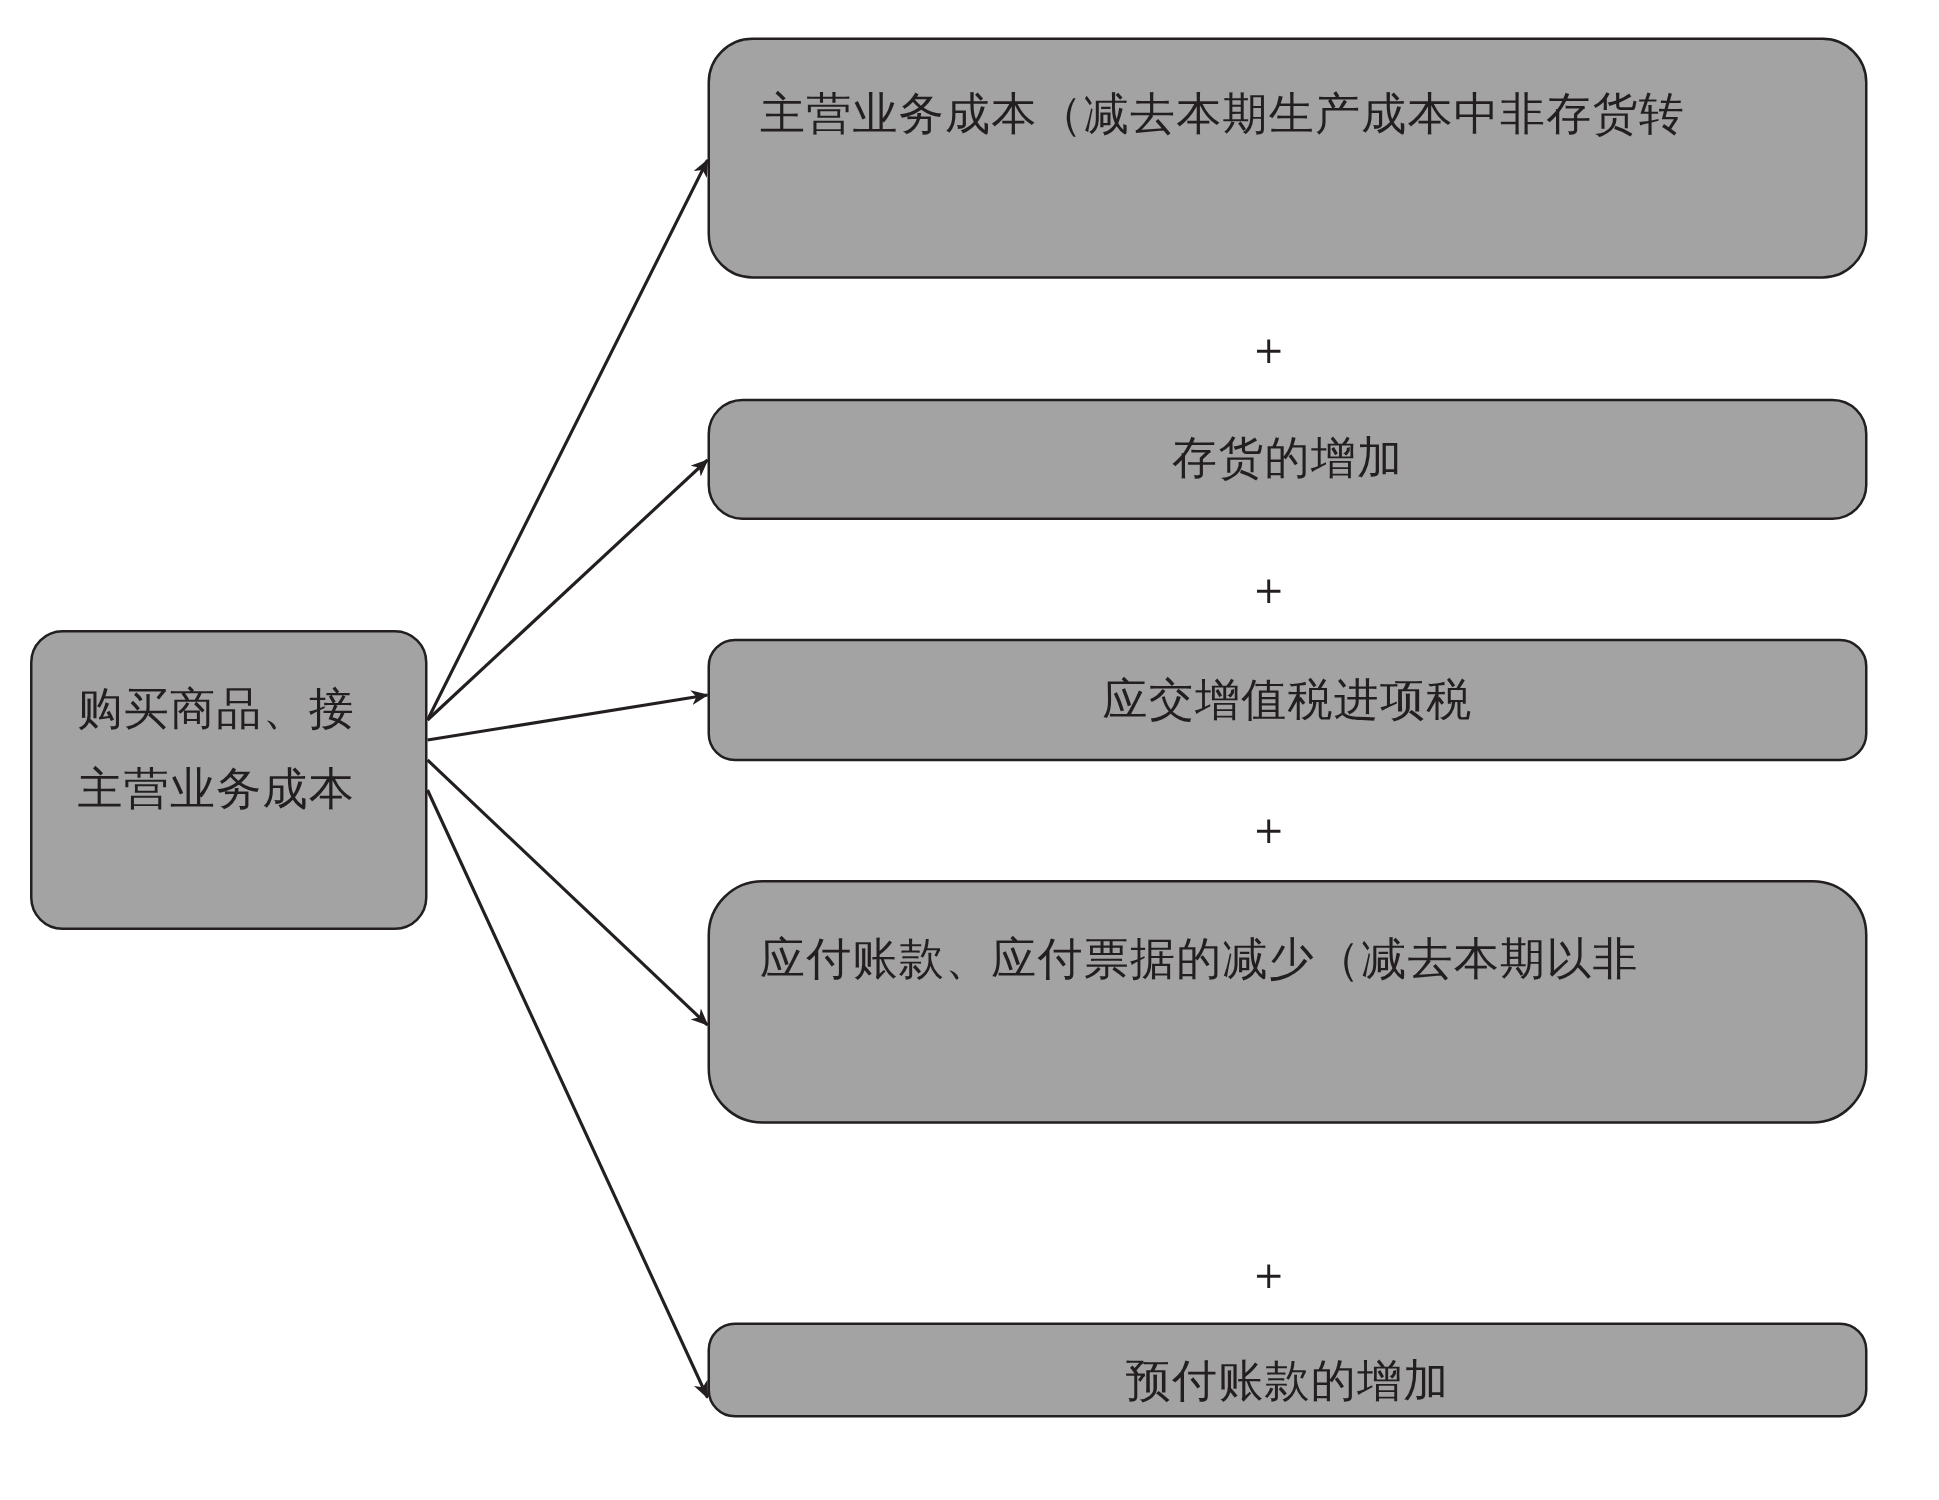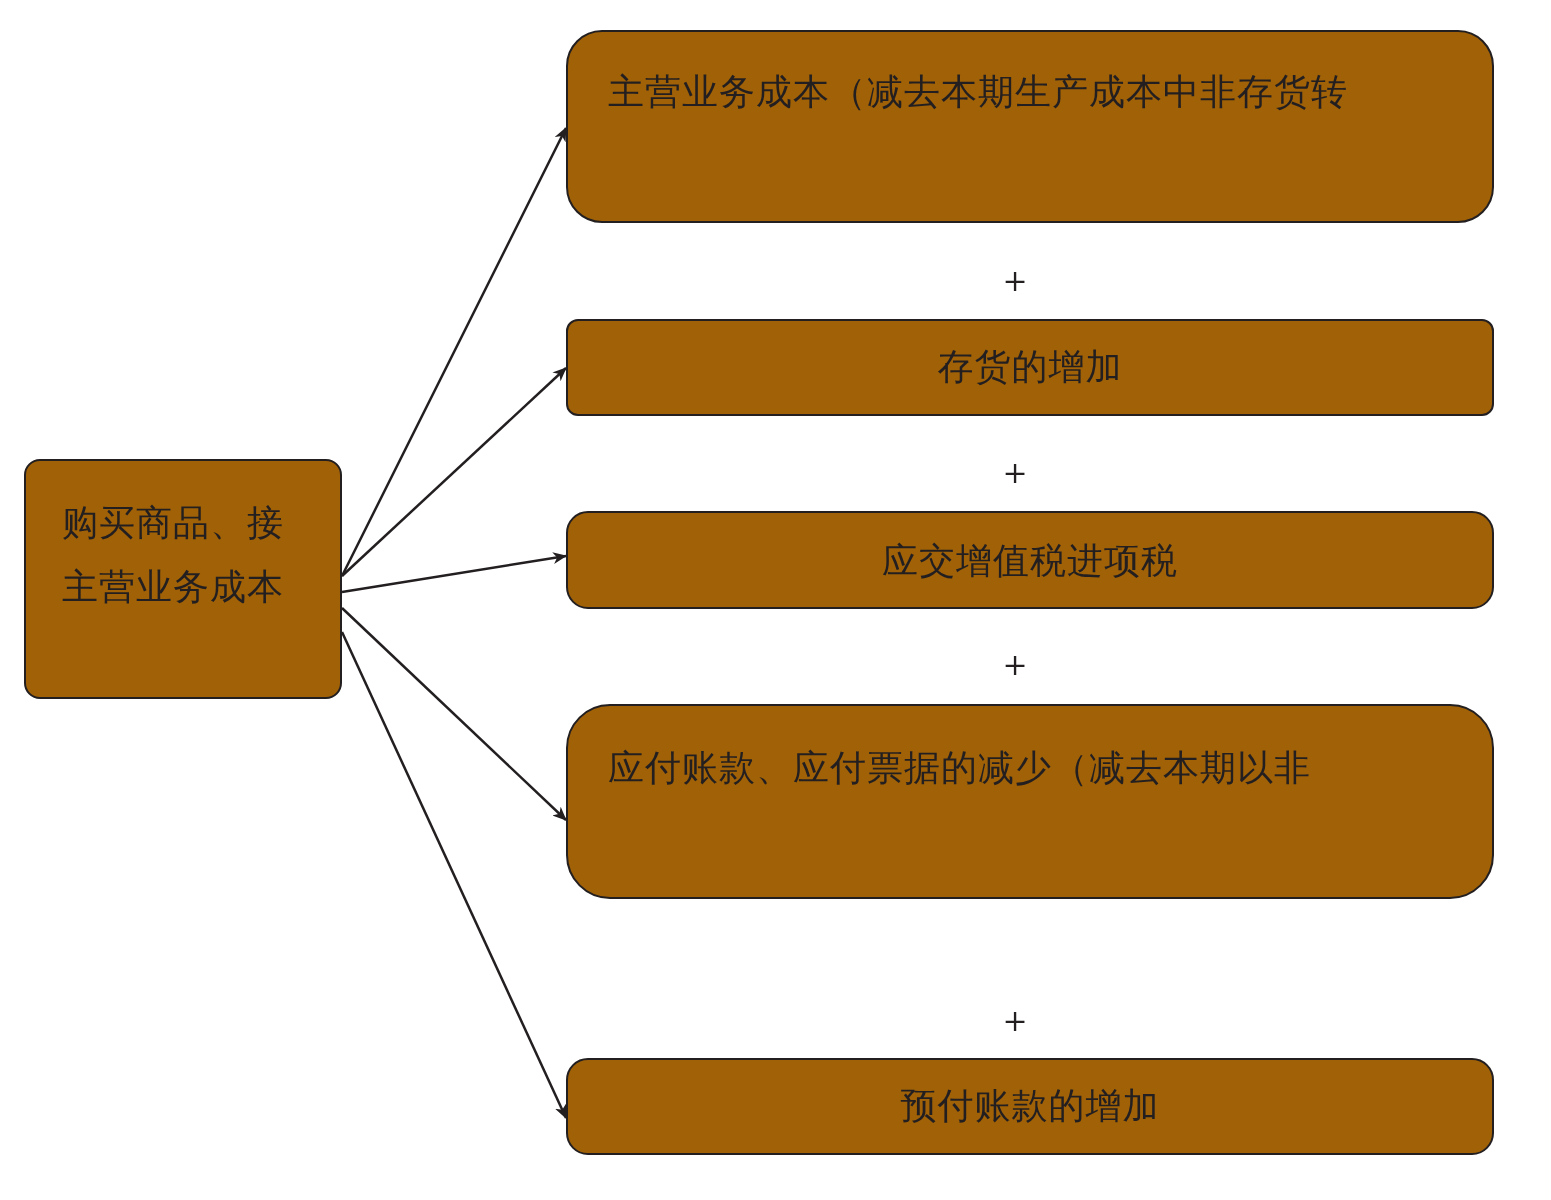--- a/index.html
+++ b/index.html
@@ -1,31 +1,31 @@
 <!DOCTYPE html>
 <html><head>
 <meta charset="utf-8">
 <style>
   html, body { margin: 0; padding: 0; background: #ffffff; }
   body { width: 1551px; height: 1200px; position: relative; overflow: hidden;
          font-family: "DejaVu Serif", "Liberation Serif", serif; color: #231f20; }
-  .box { position: absolute; border: 2.5px solid #231f20; background: #a16207; box-sizing: border-box; }
+  .box { position: absolute; border: 2.5px solid #231f20; background: #a3a3a3; box-sizing: border-box; }
   .box .txt { position: absolute; font-size: 36px; letter-spacing: 1px; line-height: 64px; }
   .center-line { width: 100%; text-align: center; }
-  #src { left: 24px; top: 459px; width: 318px; height: 240px; border-radius: 16px; }
+  #src { left: 24px; top: 504px; width: 318px; height: 240px; border-radius: 26px; }
   #src .txt { left: 36px; top: 30px; width: 250px; line-height: 64px; }
   #t1 { left: 566px; top: 30px; width: 928px; height: 193px; border-radius: 36px; }
   #t1 .txt { left: 40px; top: 28px; width: 850px; }
-  #t2 { left: 566px; top: 319px; width: 928px; height: 97px; border-radius: 12px; }
+  #t2 { left: 566px; top: 319px; width: 928px; height: 97px; border-radius: 28px; }
   #t2 .txt { left: 0; top: 14px; width: 100%; text-align: center; }
   #t3 { left: 566px; top: 511px; width: 928px; height: 98px; border-radius: 22px; }
   #t3 .txt { left: 0; top: 16px; width: 100%; text-align: center; }
   #t4 { left: 566px; top: 704px; width: 928px; height: 195px; border-radius: 44px; }
   #t4 .txt { left: 40px; top: 30px; width: 850px; }
-  #t5 { left: 566px; top: 1058px; width: 928px; height: 97px; border-radius: 22px; }
+  #t5 { left: 566px; top: 1058px; width: 928px; height: 76px; border-radius: 22px; }
   #t5 .txt { left: 0; top: 14px; width: 100%; text-align: center; }
   .plus { position: absolute; left: 1000px; width: 30px; text-align: center; font-size: 30px; line-height: 30px; }
   svg#arrows { position: absolute; left: 0; top: 0; }
 </style>
 </head>
 <body>
 
 <svg id="arrows" width="1551" height="1200">
   <defs>
     <marker id="ah" markerWidth="14" markerHeight="12" refX="13" refY="6" orient="auto" markerUnits="userSpaceOnUse">

